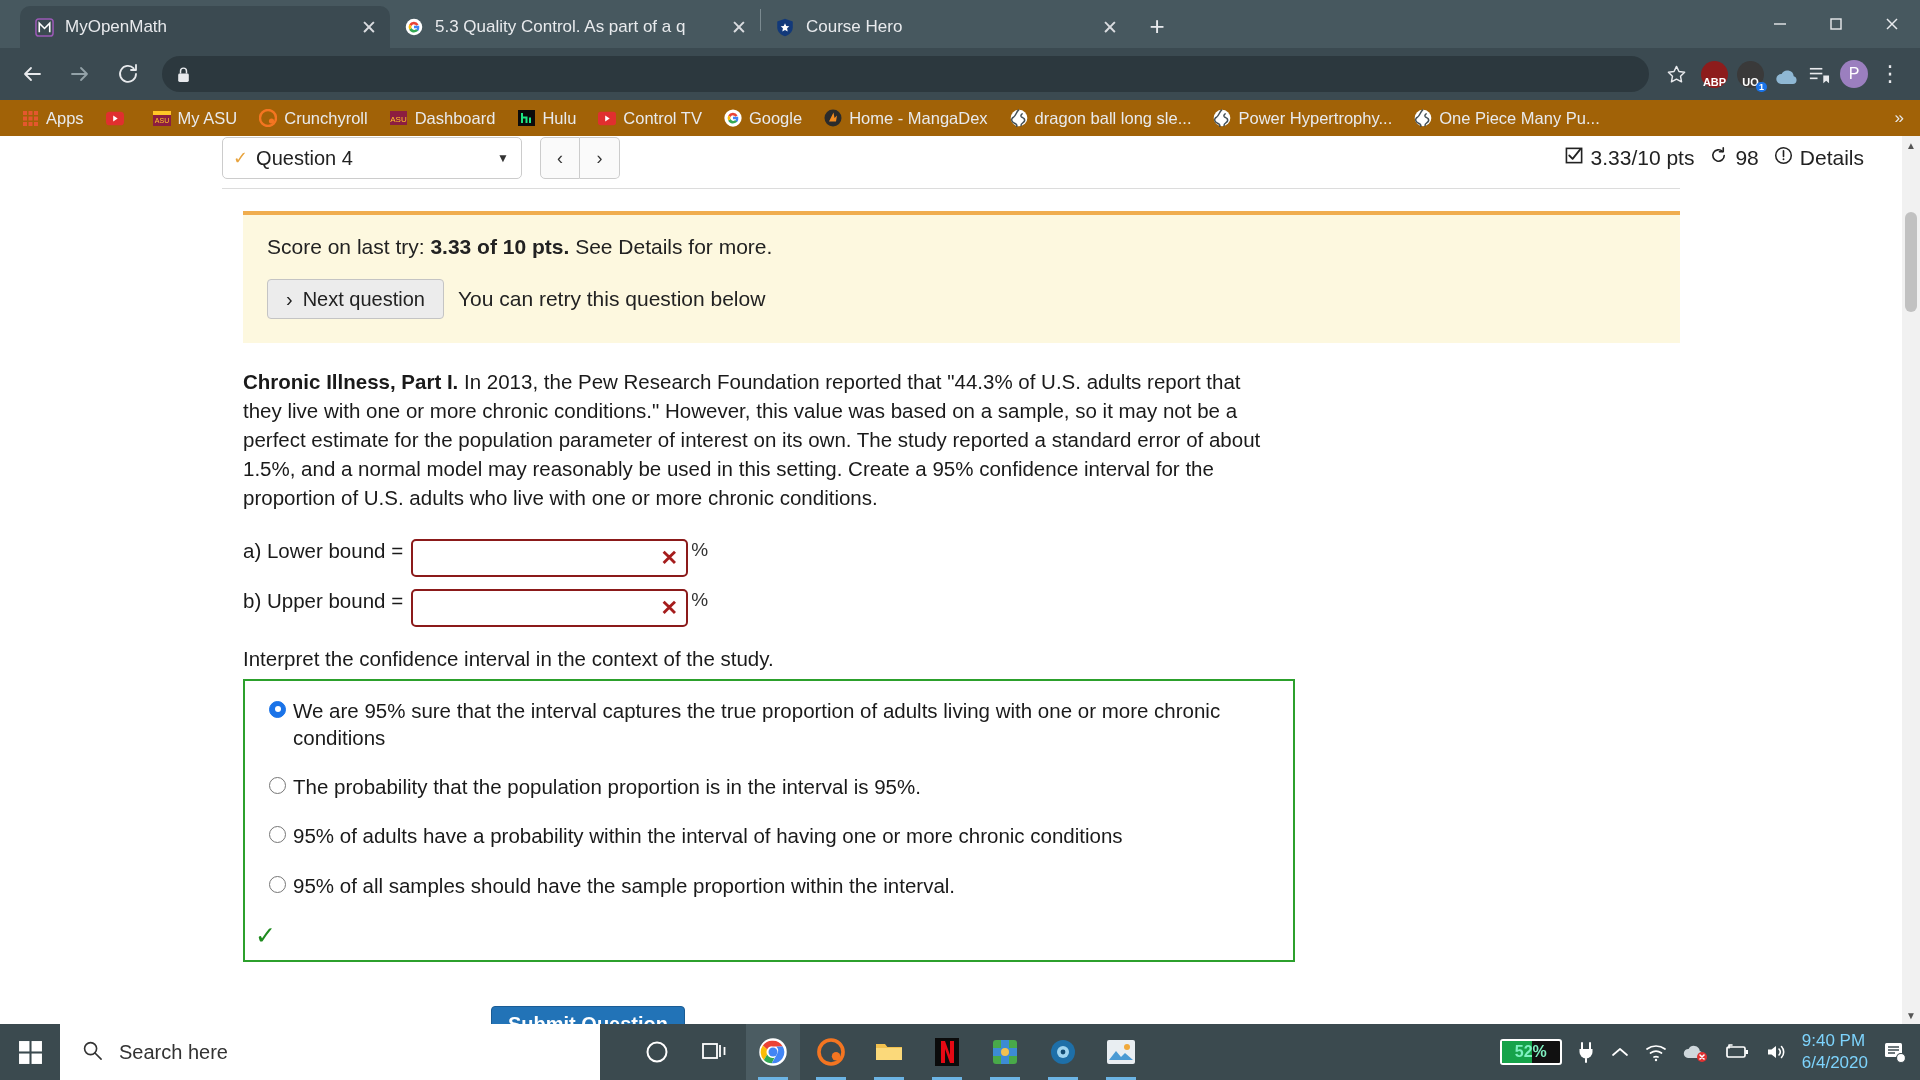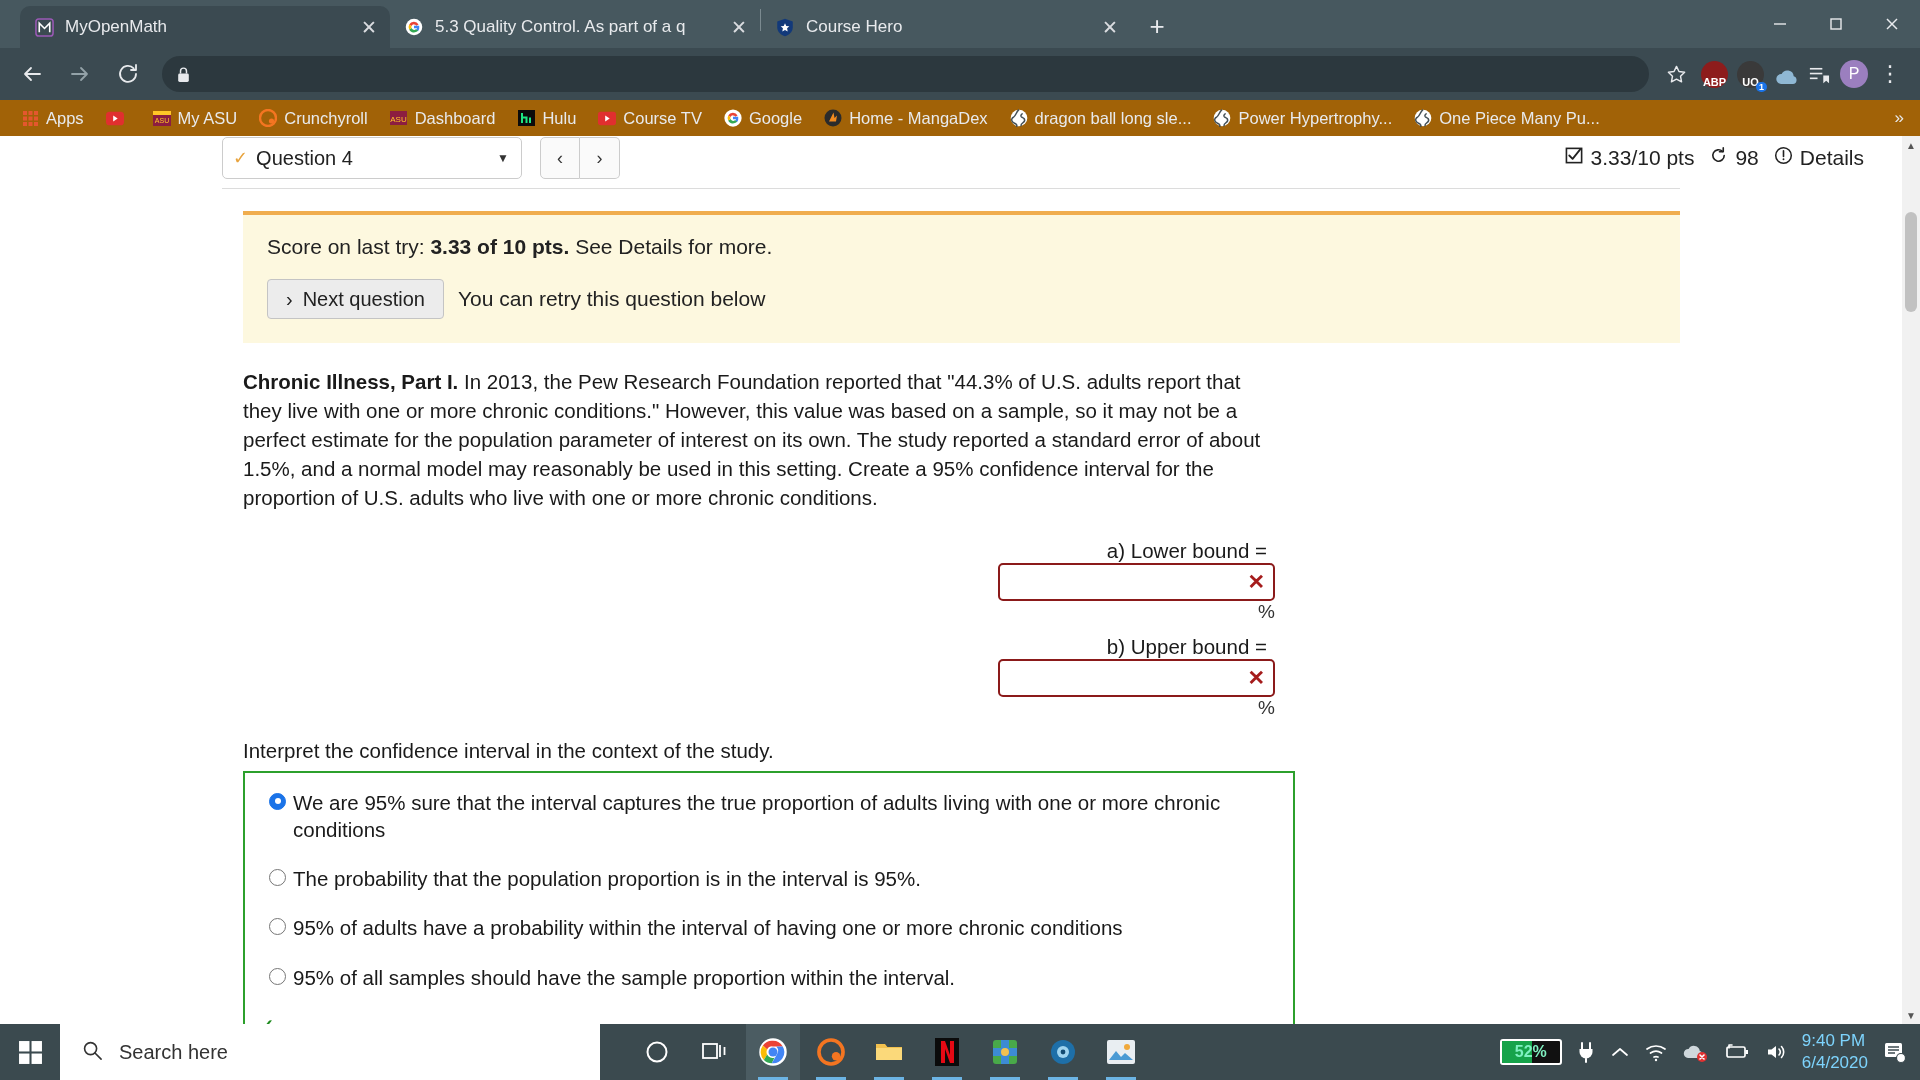--- a/index.html
+++ b/index.html
@@ -101,21 +101,21 @@
     background: #ececec; border: 1px solid #c4c4c4; border-radius: 4px;
     height: 40px; padding: 0 18px; display: flex; align-items: center;
     font-size: 20px; color: #222; gap: 10px;
   }
   .retrytext { font-size: 21px; color: #222; }
 
   .qbody { margin: 24px 0 0 243px; max-width: 1032px; }
   .qtext { font-size: 20.5px; line-height: 1.42; color: #1a1a1a; }
   .qtext b { font-weight: 700; }
 
-  .ansrow { display: flex; align-items: flex-end; margin-top: 26px; flex-direction: column; }
+  .ansrow { display: flex; align-items: flex-start; margin-top: 26px; }
   .anslabel { font-size: 20.5px; color: #1a1a1a; margin-right: 8px; }
   .ansinput {
     width: 277px; height: 38px; border: 2px solid #8b1a1a; border-radius: 5px;
     background: #fff; display: flex; align-items: center; justify-content: flex-end;
     padding-right: 8px;
   }
   .xmark { color: #a51c1c; font-size: 21px; font-weight: 700; }
   .pct { font-size: 19px; color: #333; margin-left: 3px; }
 
   .interp { font-size: 20.5px; color: #1a1a1a; margin-top: 20px; }
@@ -387,21 +387,21 @@
       <span>Hulu</span>
     </div>
 
     <div class="bm">
       <span class="bm-ico">
         <svg width="20" height="15" viewBox="0 0 20 15">
             <rect width="20" height="15" rx="3" fill="#e02f2f"></rect>
             <path d="M8 4.2l5 3.3-5 3.3z" fill="#fff"></path>
           </svg>
       </span>
-      <span>Course TV</span>
+      <span>Control TV</span>
     </div>
 
     <div class="bm">
       <span class="bm-ico">
         <svg width="18" height="18" viewBox="0 0 24 24">
             <circle cx="12" cy="12" r="11.5" fill="#fff"></circle>
             <path fill="#EA4335" d="M12 5a7 7 0 016.1 3.5l-3 1.8A3.6 3.6 0 0012 8.5a3.6 3.6 0 00-3.3 2.1L5.6 8.8A7 7 0 0112 5z"></path>
             <path fill="#4285F4" d="M19 12c0-.6-.05-1.1-.15-1.6H12v3.2h4a3.5 3.5 0 01-1.5 2.3l2.9 1.8A7 7 0 0019 12z"></path>
             <path fill="#34A853" d="M8.7 13.4a3.6 3.6 0 005.8 1.5l2.9 1.8A7 7 0 015.6 15.2z"></path>
             <path fill="#FBBC05" d="M8.7 10.6a3.6 3.6 0 000 2.8L5.6 15.2a7 7 0 010-6.4z"></path>

